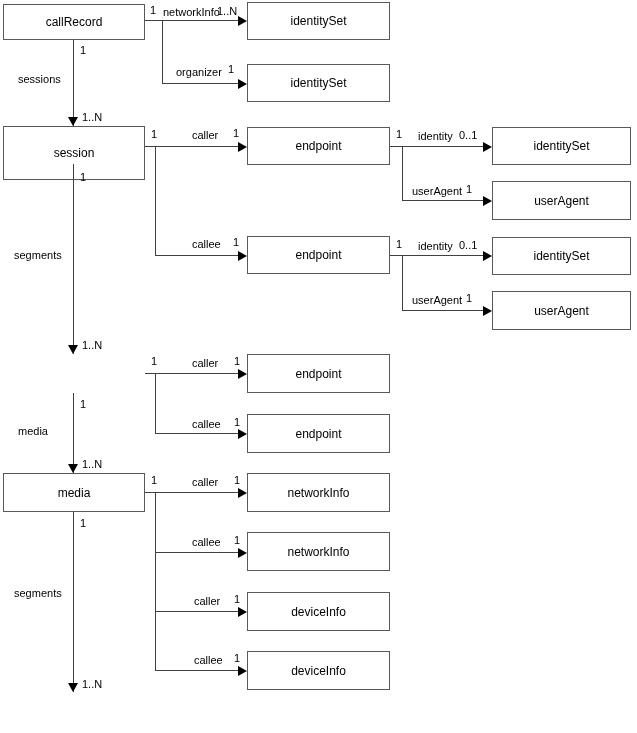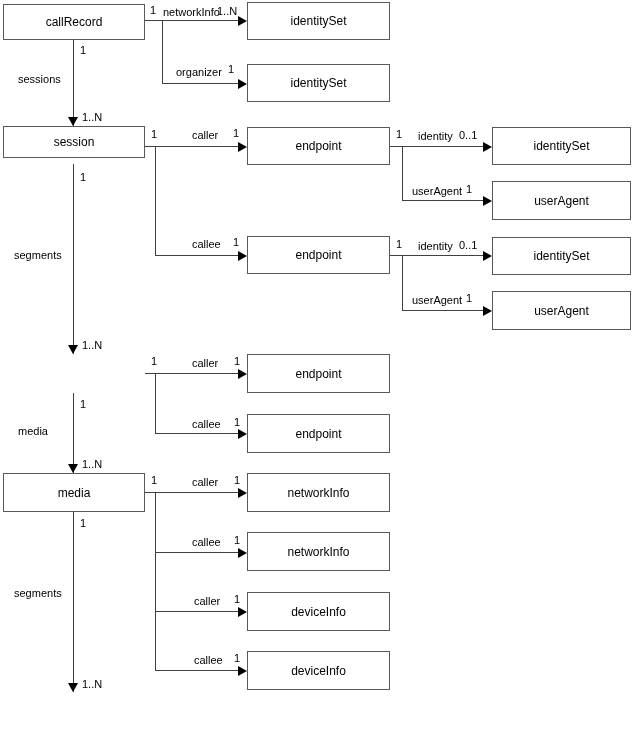--- a/index.html
+++ b/index.html
@@ -27,21 +27,21 @@
   <div class="box" style="left:3px;top:4px;width:142px;height:36px">
       <span>callRecord</span>
     </div>
   <div class="box" style="left:247px;top:2px;width:143px;height:38px">
       <span>identitySet</span>
     </div>
   <div class="box" style="left:247px;top:64px;width:143px;height:38px">
       <span>identitySet</span>
     </div>
 
-  <div class="box" style="left:3px;top:126px;width:142px;height:32px">
+  <div class="box" style="left:3px;top:126px;width:142px;height:54px">
       <span>session</span>
     </div>
   <div class="box" style="left:247px;top:127px;width:143px;height:38px">
       <span>endpoint</span>
     </div>
   <div class="box" style="left:492px;top:127px;width:139px;height:38px">
       <span>identitySet</span>
     </div>
   <div class="box" style="left:492px;top:181px;width:139px;height:39px">
       <span>userAgent</span>

